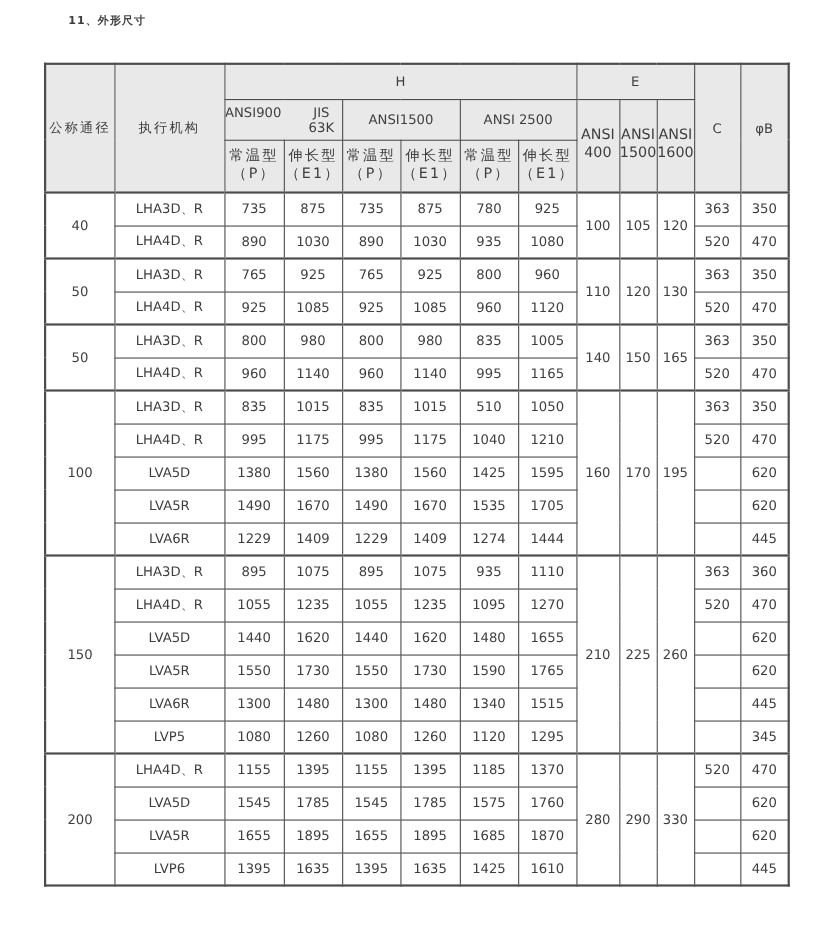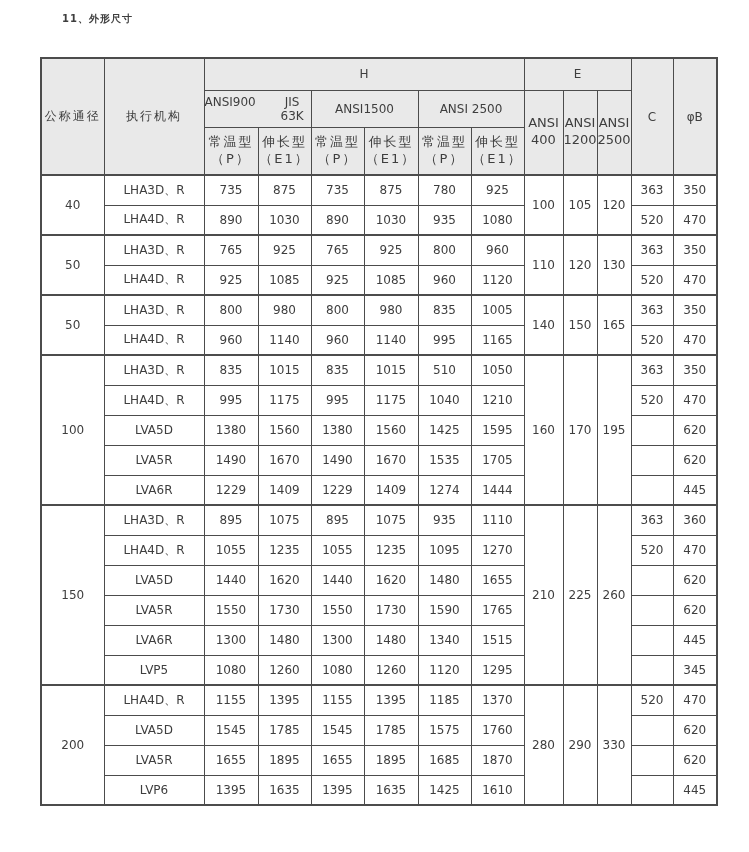--- a/index.html
+++ b/index.html
@@ -99,25 +99,25 @@
           </div>
         </th>
         <th colspan="2">ANSI1500</th>
         <th colspan="2">ANSI 2500</th>
         <th rowspan="2" class="two-line">
           <span>ANSI</span>
           <span>400</span>
         </th>
         <th rowspan="2" class="two-line">
           <span>ANSI</span>
-          <span>1200</span>
+          <span>1500</span>
         </th>
         <th rowspan="2" class="two-line">
           <span>ANSI</span>
-          <span>2500</span>
+          <span>1600</span>
         </th>
       </tr>
       <tr class="hr3" id="type-row">
           <th class="two-line cn">
             <span>常温型</span>
             <span>（P）</span>
           </th>
           <th class="two-line cn">
             <span>伸长型</span>
             <span>（E1）</span>

